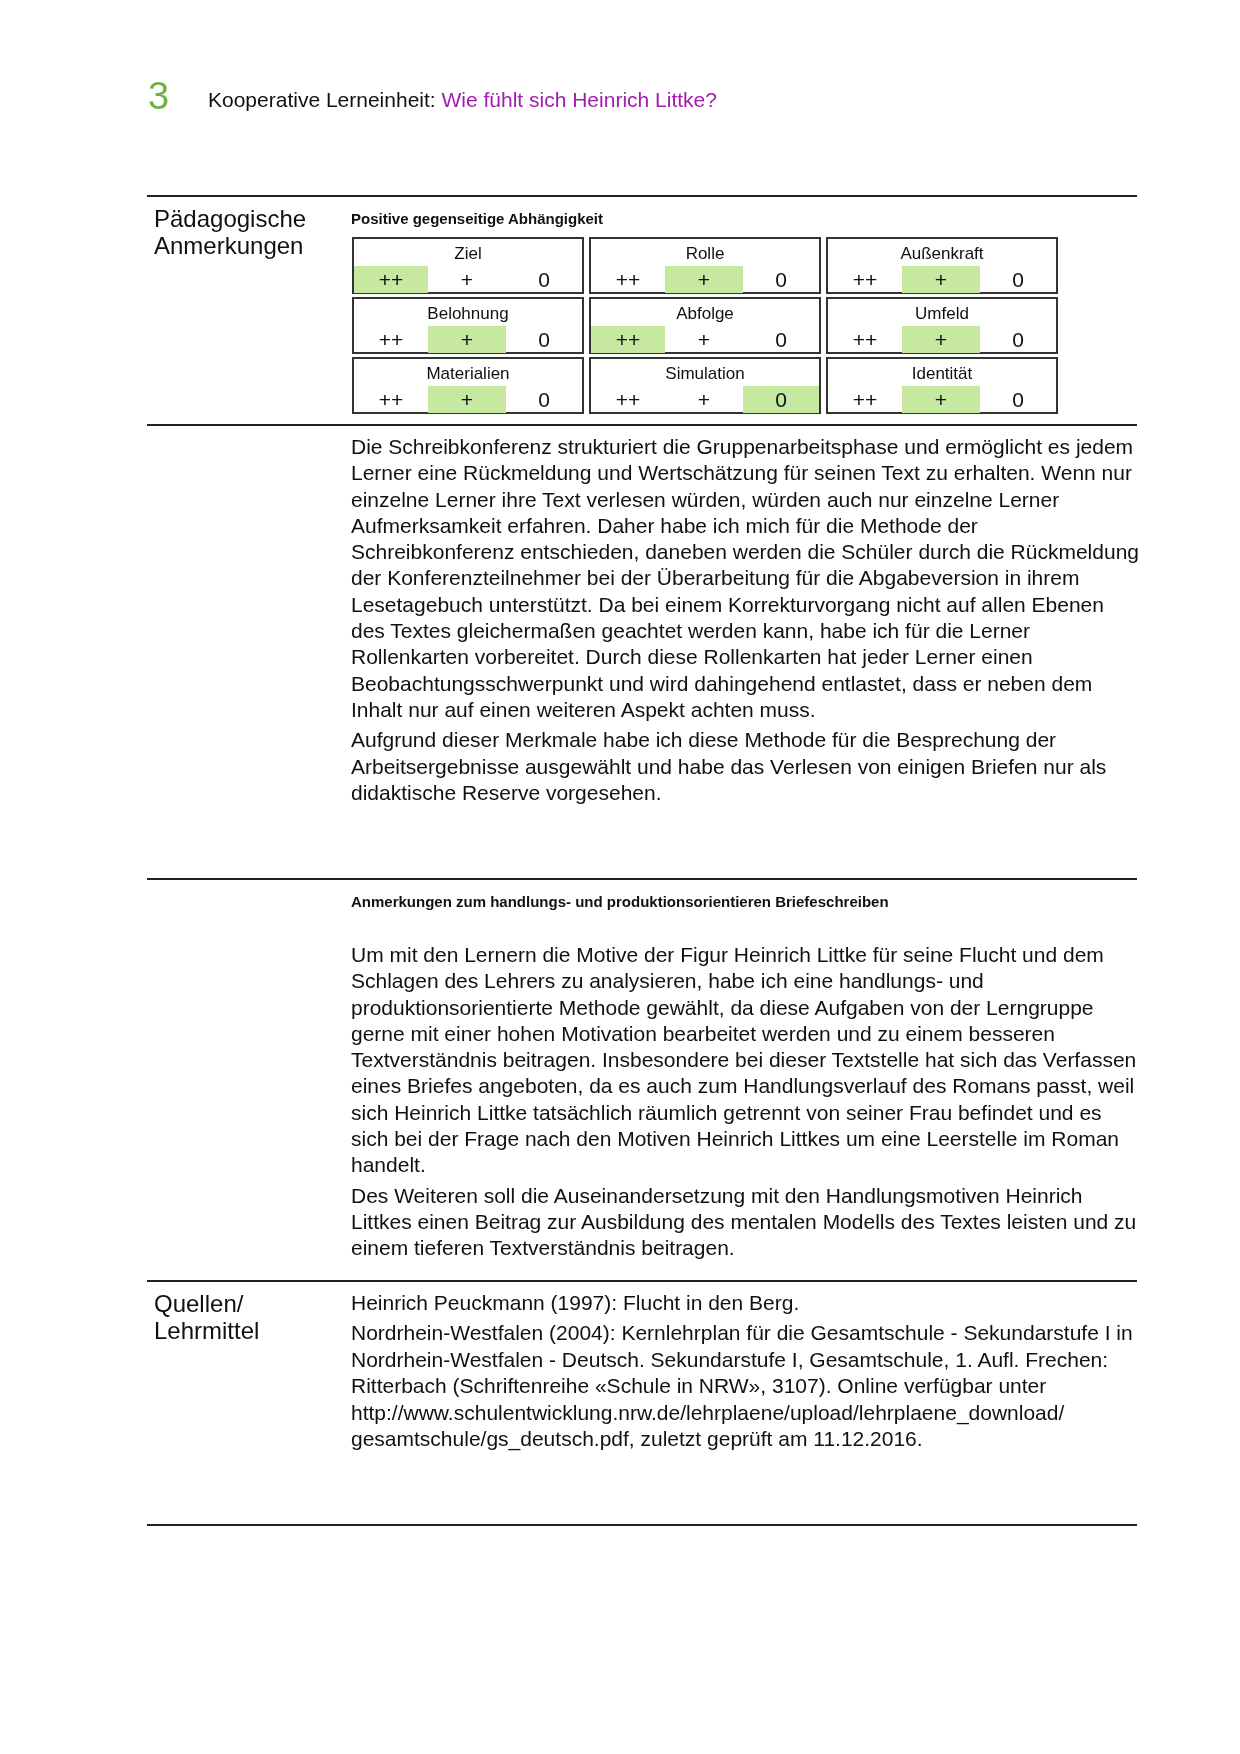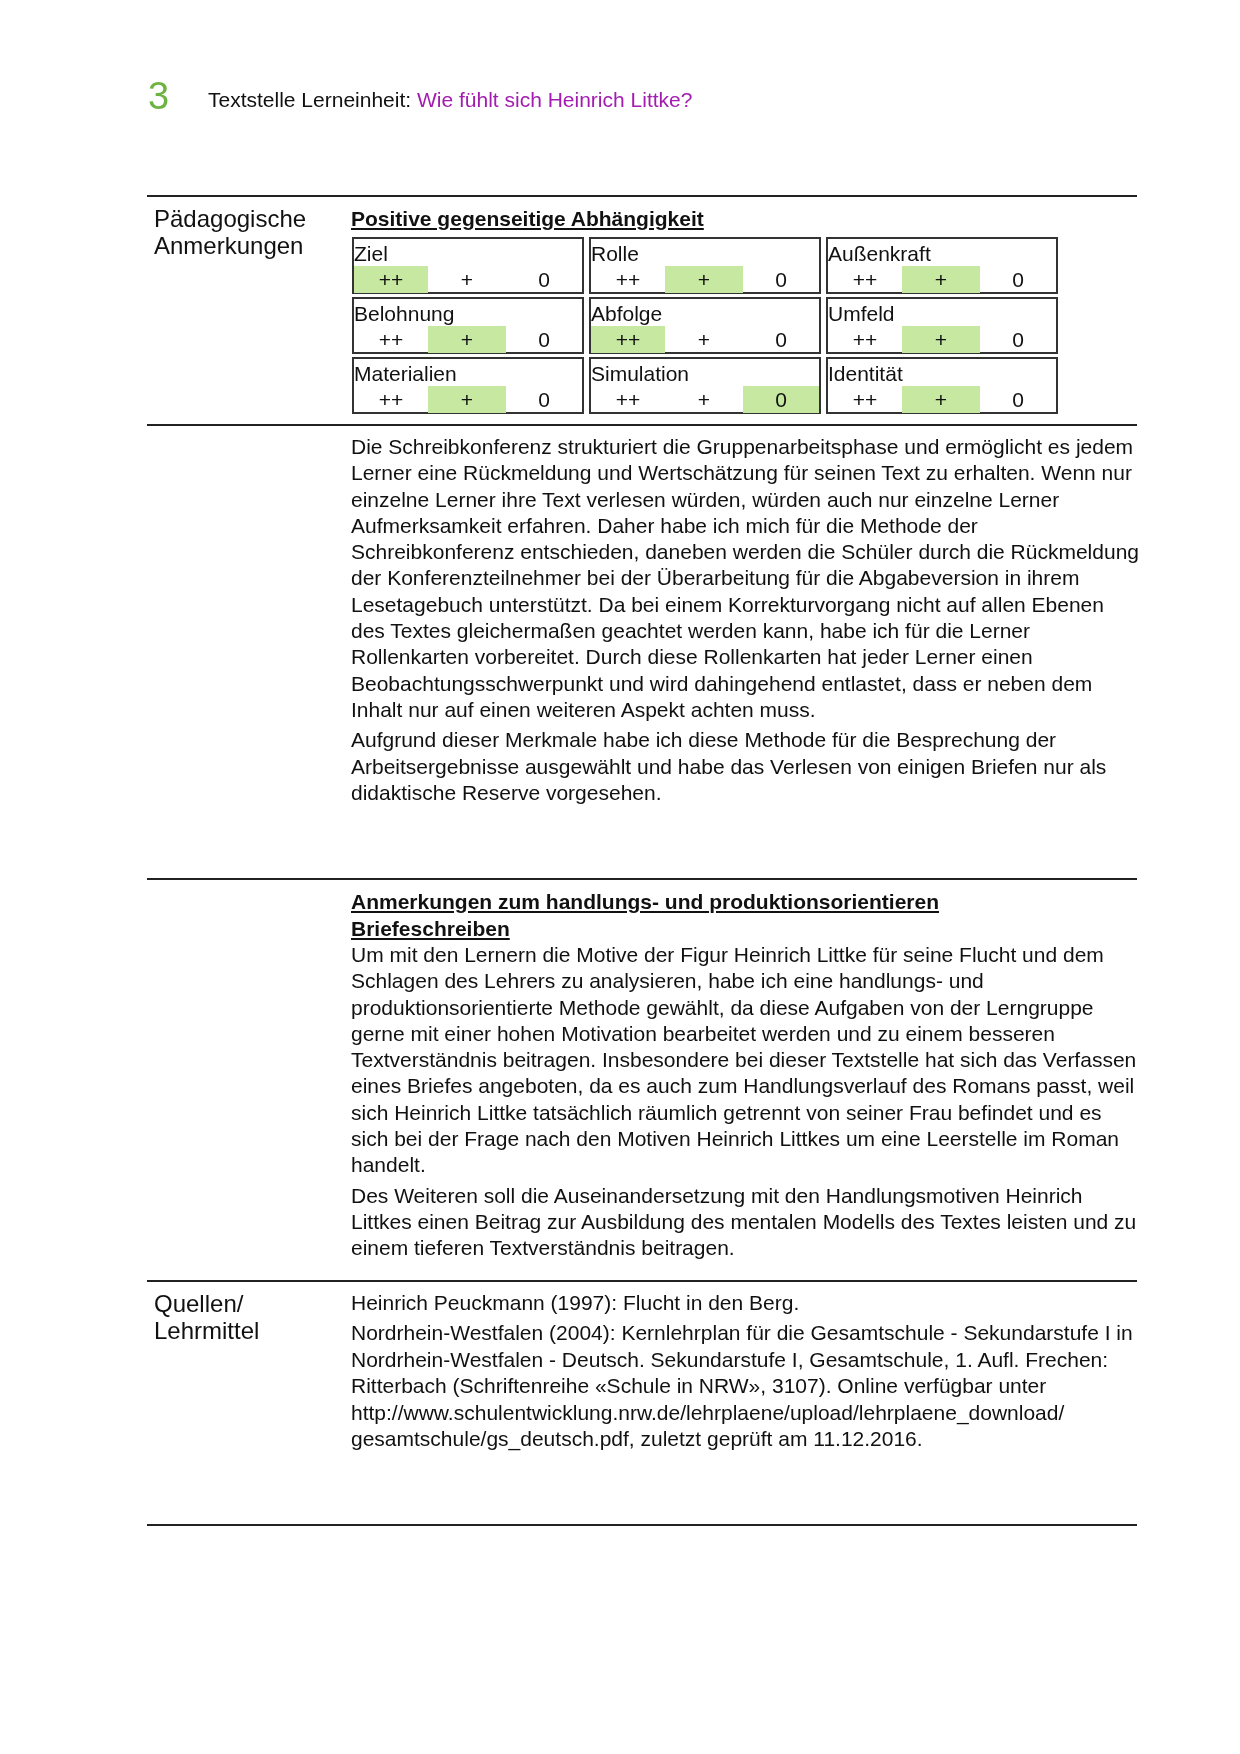--- a/index.html
+++ b/index.html
@@ -21,49 +21,49 @@
   .rule { position: absolute; left: 147px; width: 990px; height: 0; border-top: 2px solid #222; }
 
   .label-col {
     position: absolute; left: 154px; width: 180px;
     font-size: 24px; line-height: 27px;
   }
   .content-col {
     position: absolute; left: 351px; width: 790px;
     font-size: 21px; line-height: 26.3px;
   }
-  .sec-title { font-weight: bold; font-size: 21px; line-height: 27px; text-decoration: underline; }
+  .sec-title { font-weight: bold; font-size: 15px; line-height: 27px; }
   .para { margin: 0 0 4px 0; }
 
   
   .ratings {
     position: absolute; left: 352px; top: 237px; width: 708px;
     display: grid; grid-template-columns: repeat(3, 232px); grid-auto-rows: 57px;
     column-gap: 5px; row-gap: 3px;
   }
   .rcell {
     border: 2px solid #333; box-sizing: border-box; height: 57px; position: relative;
   }
   .rname {
-    position: absolute; left: 0; right: 0; top: 2px; text-align: left;
-    font-size: 21px; line-height: 25px;
+    position: absolute; left: 0; right: 0; top: 2px; text-align: center;
+    font-size: 17px; line-height: 25px;
   }
   .rvals {
     position: absolute; left: 0; right: 0; bottom: 0; height: 26px;
     display: grid; grid-template-columns: 74px 78px 1fr;
   }
   .rv { font-size: 21px; line-height: 27px; text-align: center; }
   .rv.sel { background: #c6e8a0; }
 </style>
 </head>
 <body>
 
 <div class="header">
   <span class="chapter-num">3</span>
-  <span class="chapter-title"><span>Textstelle Lerneinheit: </span><span class="accent">Wie fühlt sich Heinrich Littke?</span></span>
+  <span class="chapter-title"><span>Kooperative Lerneinheit: </span><span class="accent">Wie fühlt sich Heinrich Littke?</span></span>
 </div>
 
 <div class="rule" style="top:195px"></div>
 <div class="rule" style="top:424px"></div>
 <div class="rule" style="top:878px"></div>
 <div class="rule" style="top:1280px"></div>
 <div class="rule" style="top:1524px"></div>
 
 <div class="label-col" style="top:205px">Pädagogische Anmerkungen</div>
 <div class="content-col" style="top:205px">

